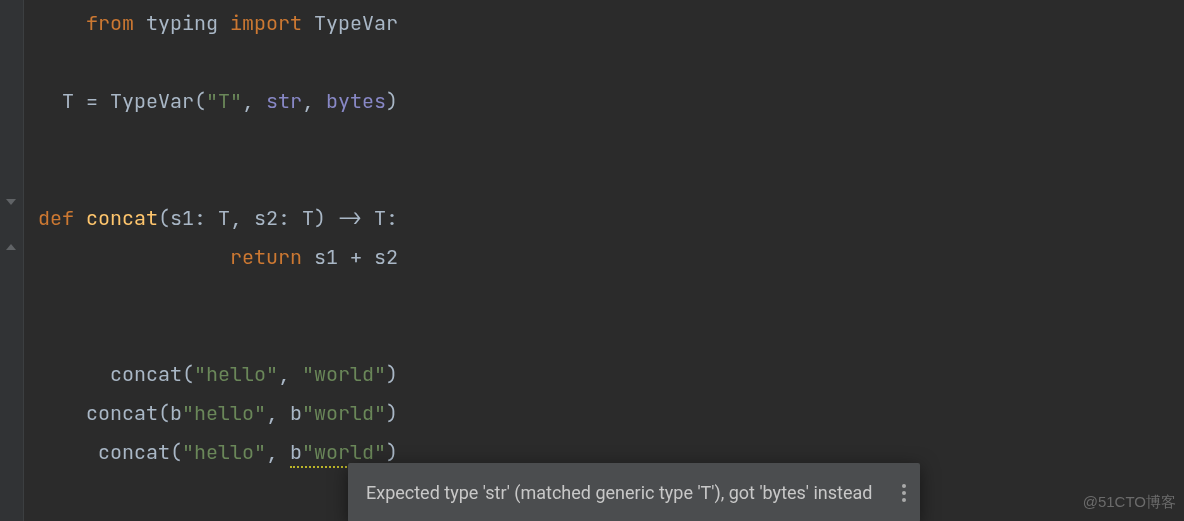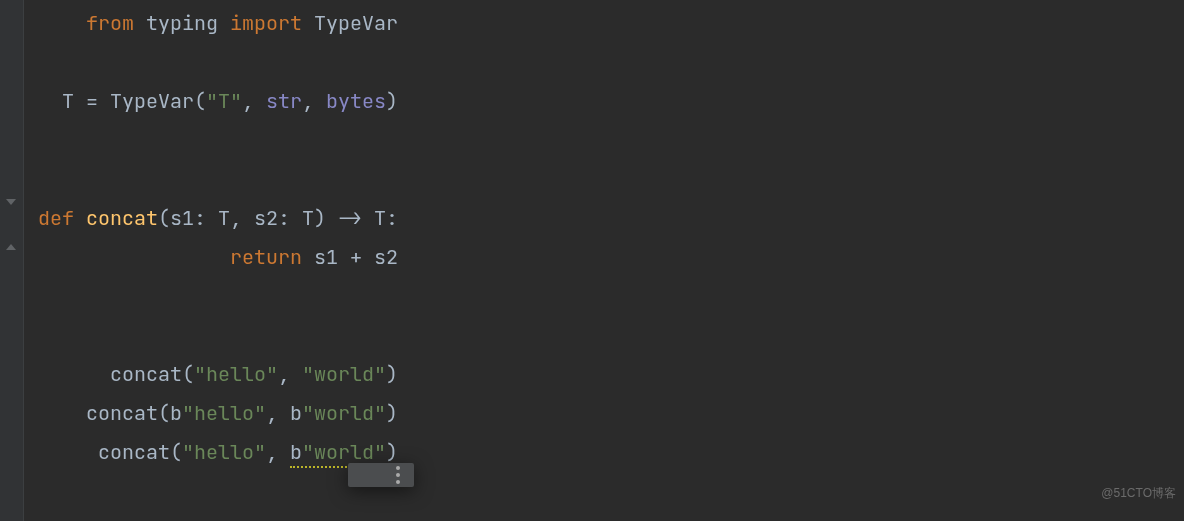--- a/index.html
+++ b/index.html
@@ -72,24 +72,24 @@
   display: flex;
   flex-direction: column;
   gap: 3px;
 }
 .tooltip-more span {
   width: 4px; height: 4px; background: #aaa; border-radius: 50%;
 }
 .watermark {
   position: absolute;
   right: 8px;
-  bottom: 16px;
+  bottom: 5px;
   color: #6b6b6b;
   font-family: sans-serif;
-  font-size: 12px;
+  font-size: 15px;
 }
 </style>
 </head>
 <body>
 
 <div class="editor">
   <div class="gutter">
     <div class="fold" style="top:197px">
       <svg width="12" height="14" viewBox="0 0 12 14">
           <path d="M1 1 L11 1 L6 7 Z" fill="#606366"></path>
@@ -110,20 +110,21 @@
 <span><span class="kw">def</span> <span class="fn">concat</span><span>(</span><span class="param">s1</span><span>: </span><span>T</span><span>, </span><span class="param">s2</span><span>: </span><span>T</span><span>)</span><span> -&gt; </span><span>T</span><span>:</span></span>
 <span><span>    </span><span class="kw">return</span><span> s1 + s2</span></span>
 
 
 <span><span>concat</span><span>(</span><span class="str">"hello"</span><span>, </span><span class="str">"world"</span><span>)</span></span>
 <span><span>concat</span><span>(</span><span>b</span><span class="str">"hello"</span><span>, </span><span>b</span><span class="str">"world"</span><span>)</span></span>
 <span><span>concat</span><span>(</span><span class="str">"hello"</span><span>, </span><span class="warn"><span>b</span><span class="str">"world"</span></span><span>)</span></span></div>
 </div>
 
 <div class="tooltip">
+  <span>Expected type 'str' (matched generic type 'T'), got 'bytes' instead</span>
   <div class="tooltip-more">
     <span></span>
       <span></span>
       <span></span>
   </div>
 </div>
 
 <div class="watermark">@51CTO博客</div>
 
 </body></html>

